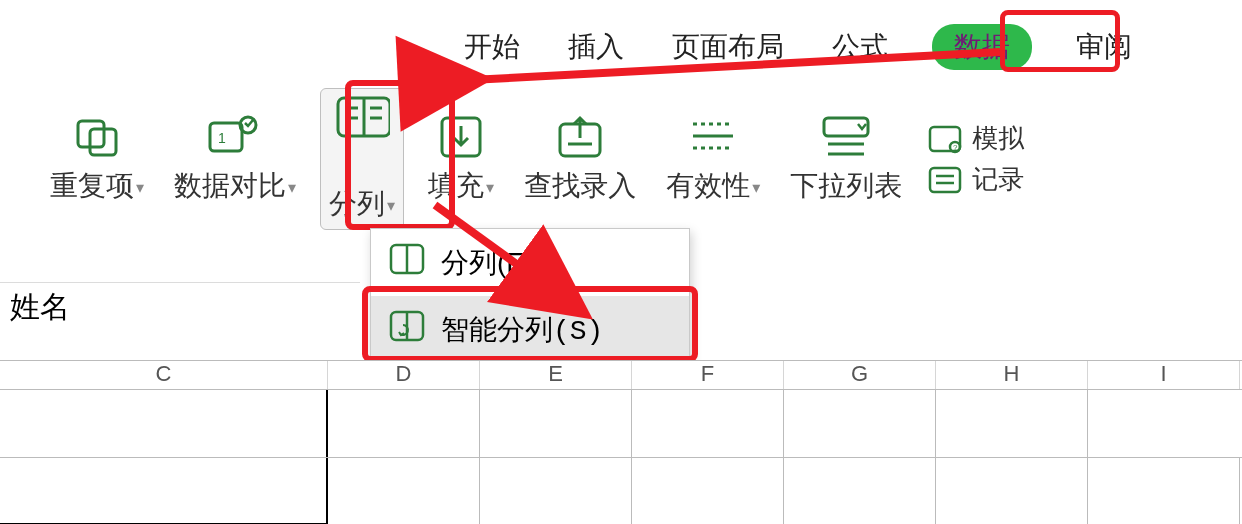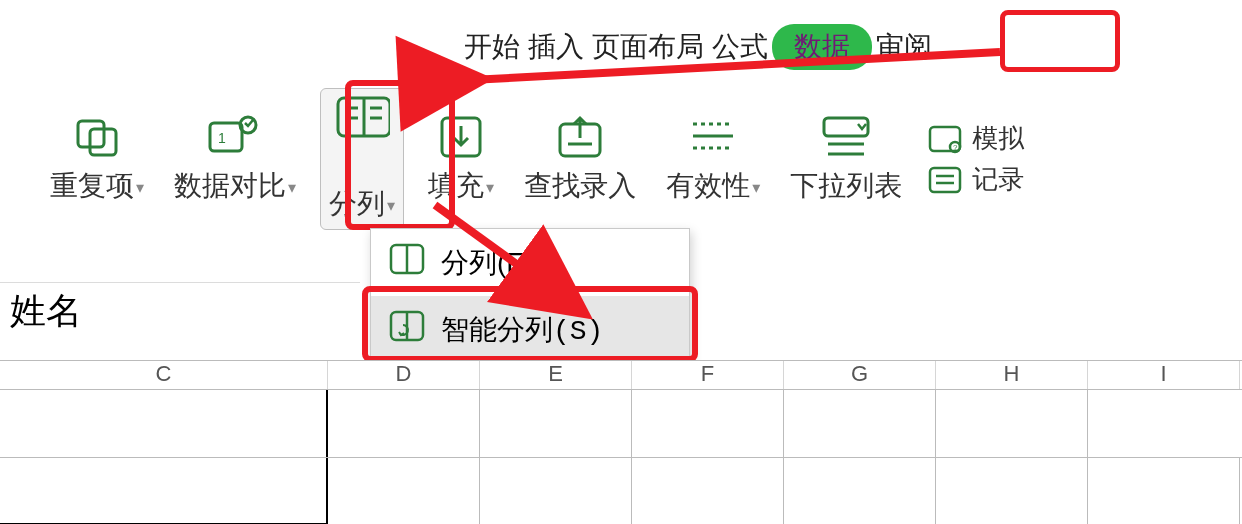--- a/index.html
+++ b/index.html
@@ -12,20 +12,21 @@
     overflow: hidden;
     position: relative;
   }
   .menubar {
     position: absolute;
     top: 24px;
     left: 0; right: 0;
     display: flex;
     align-items: center;
     padding-left: 460px;
+    gap: 40px;
     font-size: 28px;
     color: #222;
   }
   .menubar .mi { padding: 2px 4px; }
   .mi.active {
     background: #2eb84b;
     color: #701a75;
     border-radius: 22px;
     padding: 4px 22px;
     font-weight: 500;
@@ -100,21 +101,21 @@
   
   .arrow {
     position:absolute; pointer-events:none;
   }
   .arrow svg { overflow:visible; }
 
   .formula {
     position:absolute;
     top:282px; left:0; width:360px;
     padding: 4px 10px;
-    font-size:36px;
+    font-size:30px;
     border-top: 1px solid #dcdcdc;
   }
 
   .grid-head {
     position:absolute;
     top: 360px; left:0; right:0;
     height: 30px;
     display:flex;
     font-size:22px;
     color:#555;

